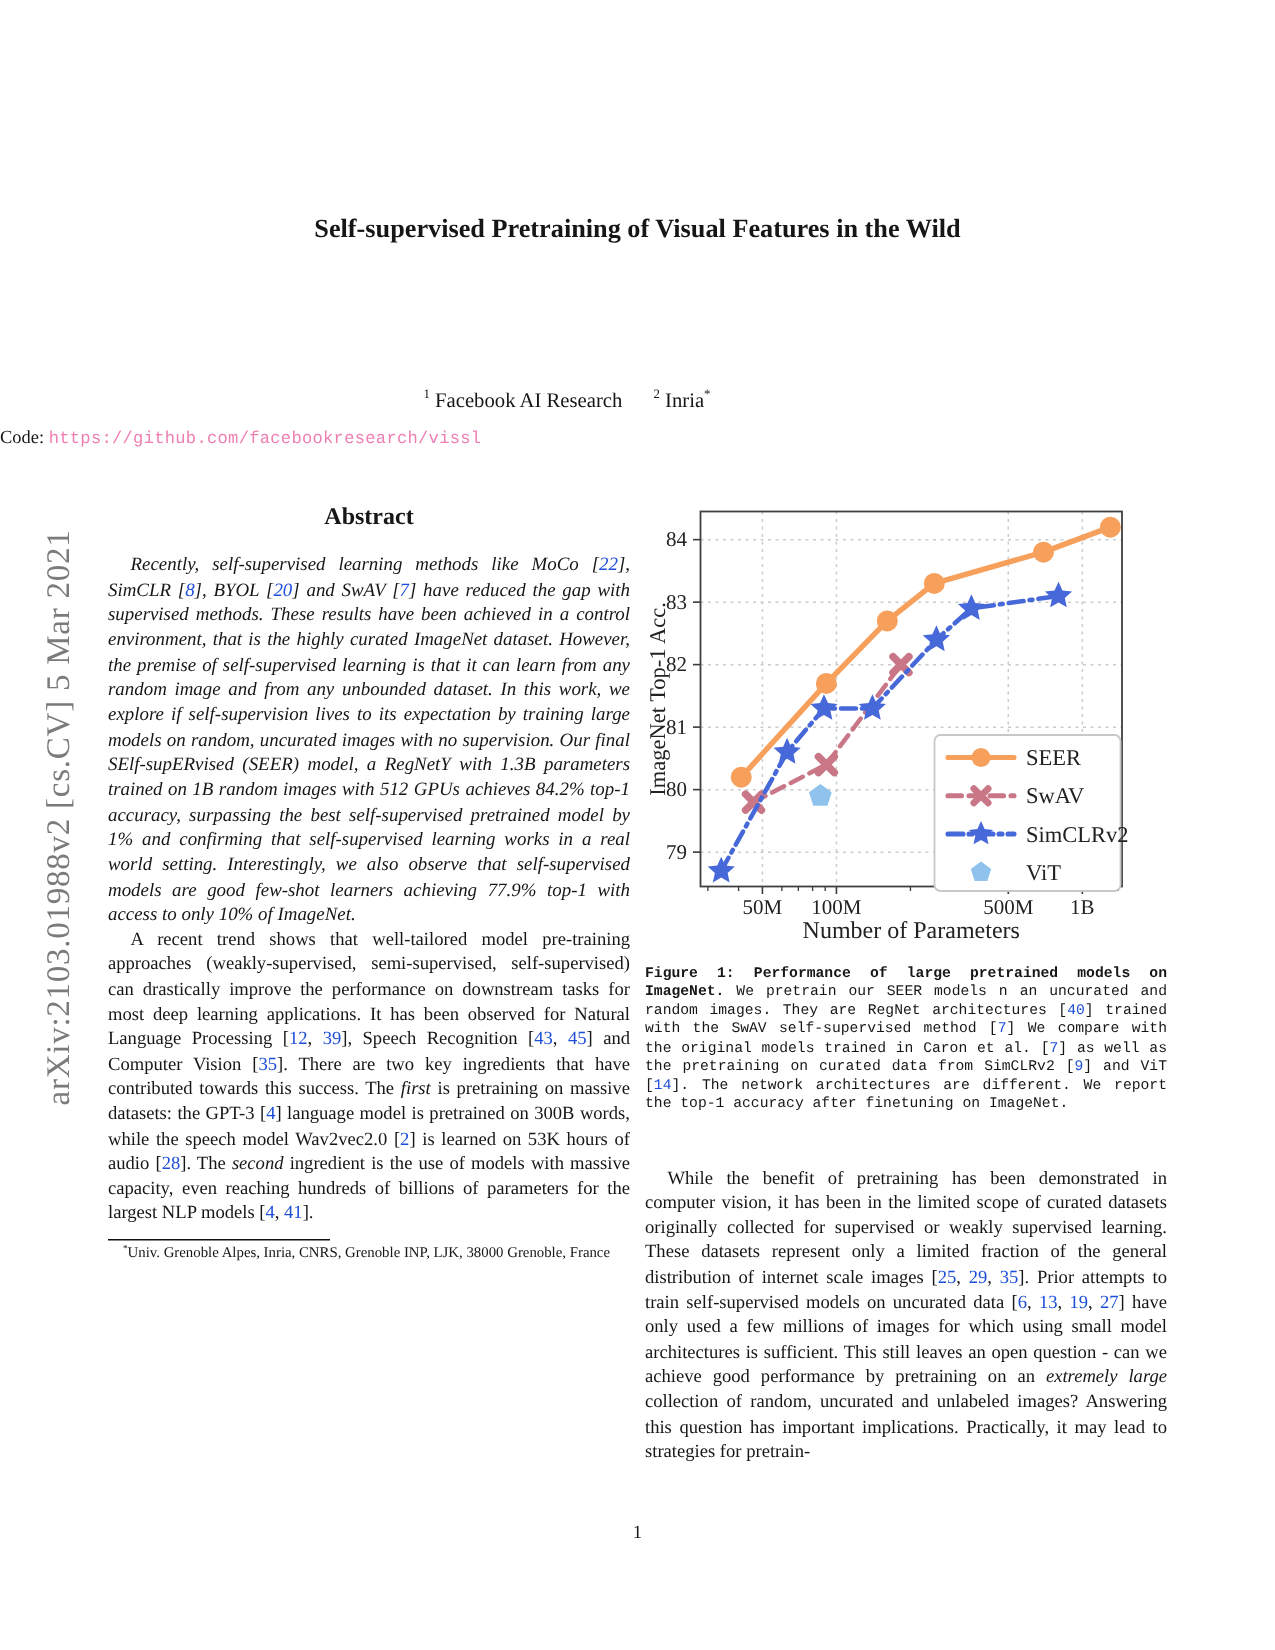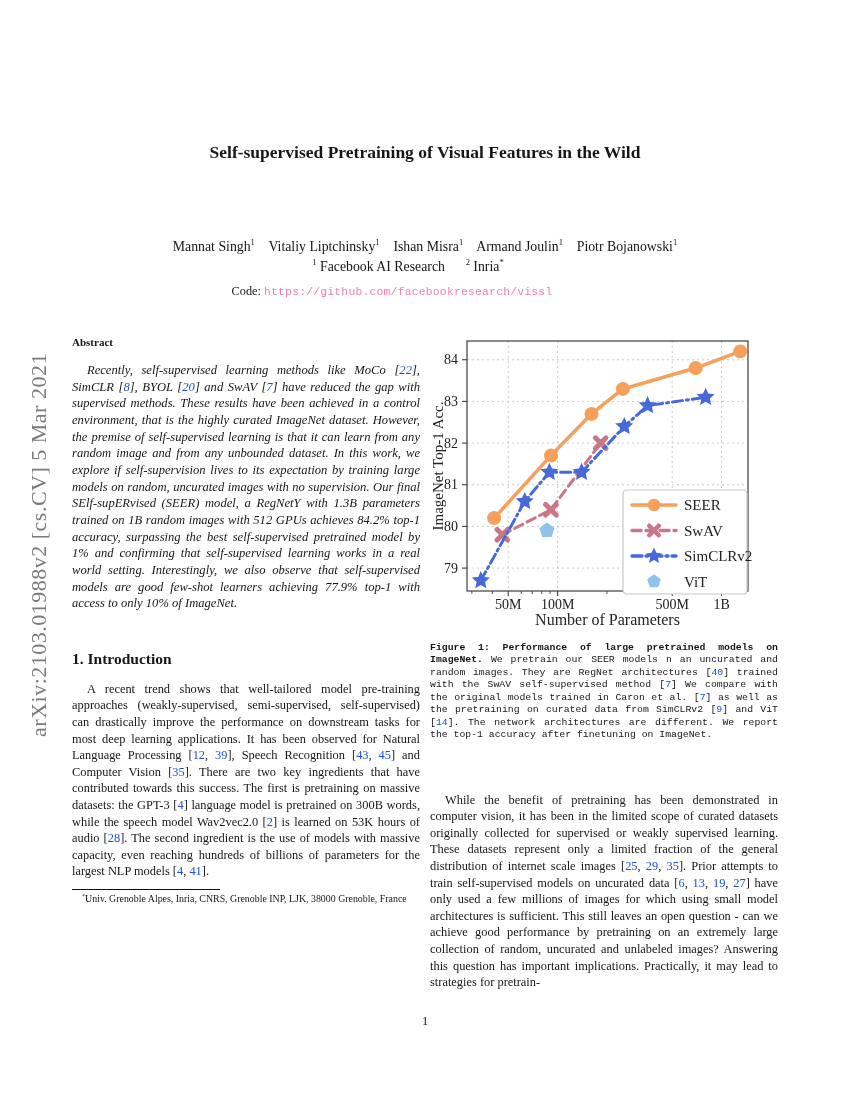--- a/index.html
+++ b/index.html
@@ -15,30 +15,30 @@
   .paper-title{
     position:absolute;top:142px;left:0;width:850px;text-align:center;
     font-size:17.5px;font-weight:bold;
   }
   .authors{
     position:absolute;top:197px;left:0;width:850px;text-align:center;
     font-size:13.8px;line-height:20px;white-space:pre-wrap;
   }
   .affiliation{
     position:absolute;top:259px;left:0;width:756px;text-align:center;
-    font-size:13.8px;white-space:pre-wrap;margin-left:30px;
+    font-size:13.8px;white-space:pre-wrap;
   }
   .code-line{
-    position:absolute;top:284px;left:0;width:784px;text-align:center;
+    position:absolute;top:284px;left:0;width:784px;
     font-size:12.3px;
   }
   .col-left{position:absolute;left:72px;top:336px;width:348px;}
   .col-right{position:absolute;left:430px;top:330px;width:348px;}
   h2{margin:0;}
-  .abstract-heading{font-size:11px;margin:0 0 14px 0;}
+  .abstract-heading{text-align:center;font-size:16px;margin:0 0 14px 0;}
   .abstract-text{
     font-style:italic;font-size:12.6px;line-height:16.65px;
     text-align:justify;text-indent:15px;margin:0;
   }
   .section-heading{font-size:15.5px;margin:38px 0 13px 0;}
   .body-para{
     font-size:12.4px;line-height:16.6px;text-align:justify;
     text-indent:15px;margin:0;
   }
   .footnote-rule{
@@ -48,54 +48,52 @@
   .footnote{
     font-size:9.9px;line-height:12.6px;text-align:justify;
     text-indent:10px;margin:0;
   }
   .figure-block{margin:0;}
   .figure-caption{
     font-size:9.8px;line-height:12.45px;text-align:justify;
     margin:10px 0 0 0;
     font-family:Liberation Mono, monospace;
   }
-  .para-2{margin-top:50px;}
+  .para-2{margin-top:34px;}
   .page-number{
     position:absolute;top:1014px;left:0;width:850px;text-align:center;
     font-size:12.5px;
   }
   .seg-sup{vertical-align:super;font-size:0.62em;line-height:0;}
   .seg-ref{color:#1d4ed8;}
   .seg-b{font-weight:bold;}
-  .seg-i{}
+  .seg-i{font-style:italic;}
   .seg-url{
     font-family:"Liberation Mono","DejaVu Sans Mono",monospace;
     color:#EE7FB3;font-size:11.4px;letter-spacing:0.2px;
   }
   svg text{font-family:"Liberation Serif","DejaVu Serif",serif;fill:#222222;}
 </style>
 </head>
 <body>
 
 <div class="sidebar-note">arXiv:2103.01988v2  [cs.CV]  5 Mar 2021</div>
 
 <div class="paper-title">Self-supervised Pretraining of Visual Features in the Wild</div>
 
 <div class="authors">
-  <div>Mannat Singh<span class="seg-sup">1</span>    Vitaliy Liptchinsky<span class="seg-sup">1</span>    Ishan Misra<span class="seg-sup">1</span>    Armand Joulin<span class="seg-sup">1</span>    Piotr Bojanowski<span class="seg-sup">1</span></div>
 </div>
 
 <div class="affiliation"><span class="seg-sup">1</span> Facebook AI Research      <span class="seg-sup">2</span> Inria<span class="seg-sup">*</span></div>
 
 <div class="code-line">Code: <span class="seg-url">https://github.com/facebookresearch/vissl</span></div>
 
 <div class="col-left">
   <h2 class="abstract-heading">Abstract</h2>
   <p class="abstract-text">Recently, self-supervised learning methods like MoCo [<span class="seg-ref">22</span>], SimCLR [<span class="seg-ref">8</span>], BYOL [<span class="seg-ref">20</span>] and SwAV [<span class="seg-ref">7</span>] have reduced the gap with supervised methods.  These results have been achieved in a control environment, that is the highly curated ImageNet dataset. However, the premise of self-supervised learning is that it can learn from any random image and from any unbounded dataset.  In this work, we explore if self-supervision lives to its expectation by training large models on random, uncurated images with no supervision.  Our final SElf-supERvised (SEER) model, a RegNetY with 1.3B parameters trained on 1B random images with 512 GPUs achieves 84.2% top-1 accuracy, surpassing the best self-supervised pretrained model by 1% and confirming that self-supervised learning works in a real world setting.  Interestingly, we also observe that self-supervised models are good few-shot learners achieving 77.9% top-1 with access to only 10% of ImageNet.</p>
-  <h2 class="section-heading">1. Introduction</h2>
   <p class="body-para">A recent trend shows that well-tailored model pre-training approaches (weakly-supervised, semi-supervised, self-supervised) can drastically improve the performance on downstream tasks for most deep learning applications.  It has been observed for Natural Language Processing [<span class="seg-ref">12</span>, <span class="seg-ref">39</span>], Speech Recognition [<span class="seg-ref">43</span>, <span class="seg-ref">45</span>] and Computer Vision [<span class="seg-ref">35</span>].  There are two key ingredients that have contributed towards this success.  The <span class="seg-i">first</span> is pretraining on massive datasets:  the GPT-3 [<span class="seg-ref">4</span>] language model is pretrained on 300B words, while the speech model Wav2vec2.0 [<span class="seg-ref">2</span>] is learned on 53K hours of audio [<span class="seg-ref">28</span>]. The <span class="seg-i">second</span> ingredient is the use of models with massive capacity, even reaching hundreds of billions of parameters for the largest NLP models [<span class="seg-ref">4</span>, <span class="seg-ref">41</span>].</p>
   <hr class="footnote-rule">
   <p class="footnote"><span class="seg-sup">*</span>Univ.  Grenoble Alpes, Inria, CNRS, Grenoble INP, LJK, 38000 Grenoble, France</p>
 </div>
 
 <div class="col-right">
   <figure class="figure-block">
     <svg id="chart" width="345" height="298" viewBox="0 0 345 298">
         <line x1="37" x2="318" y1="238.08333333333346" y2="238.08333333333346" stroke="#cbcbcb" stroke-width="1" stroke-dasharray="2 3"></line>
         <line x1="37" x2="318" y1="196.4166666666668" y2="196.4166666666668" stroke="#cbcbcb" stroke-width="1" stroke-dasharray="2 3"></line>

